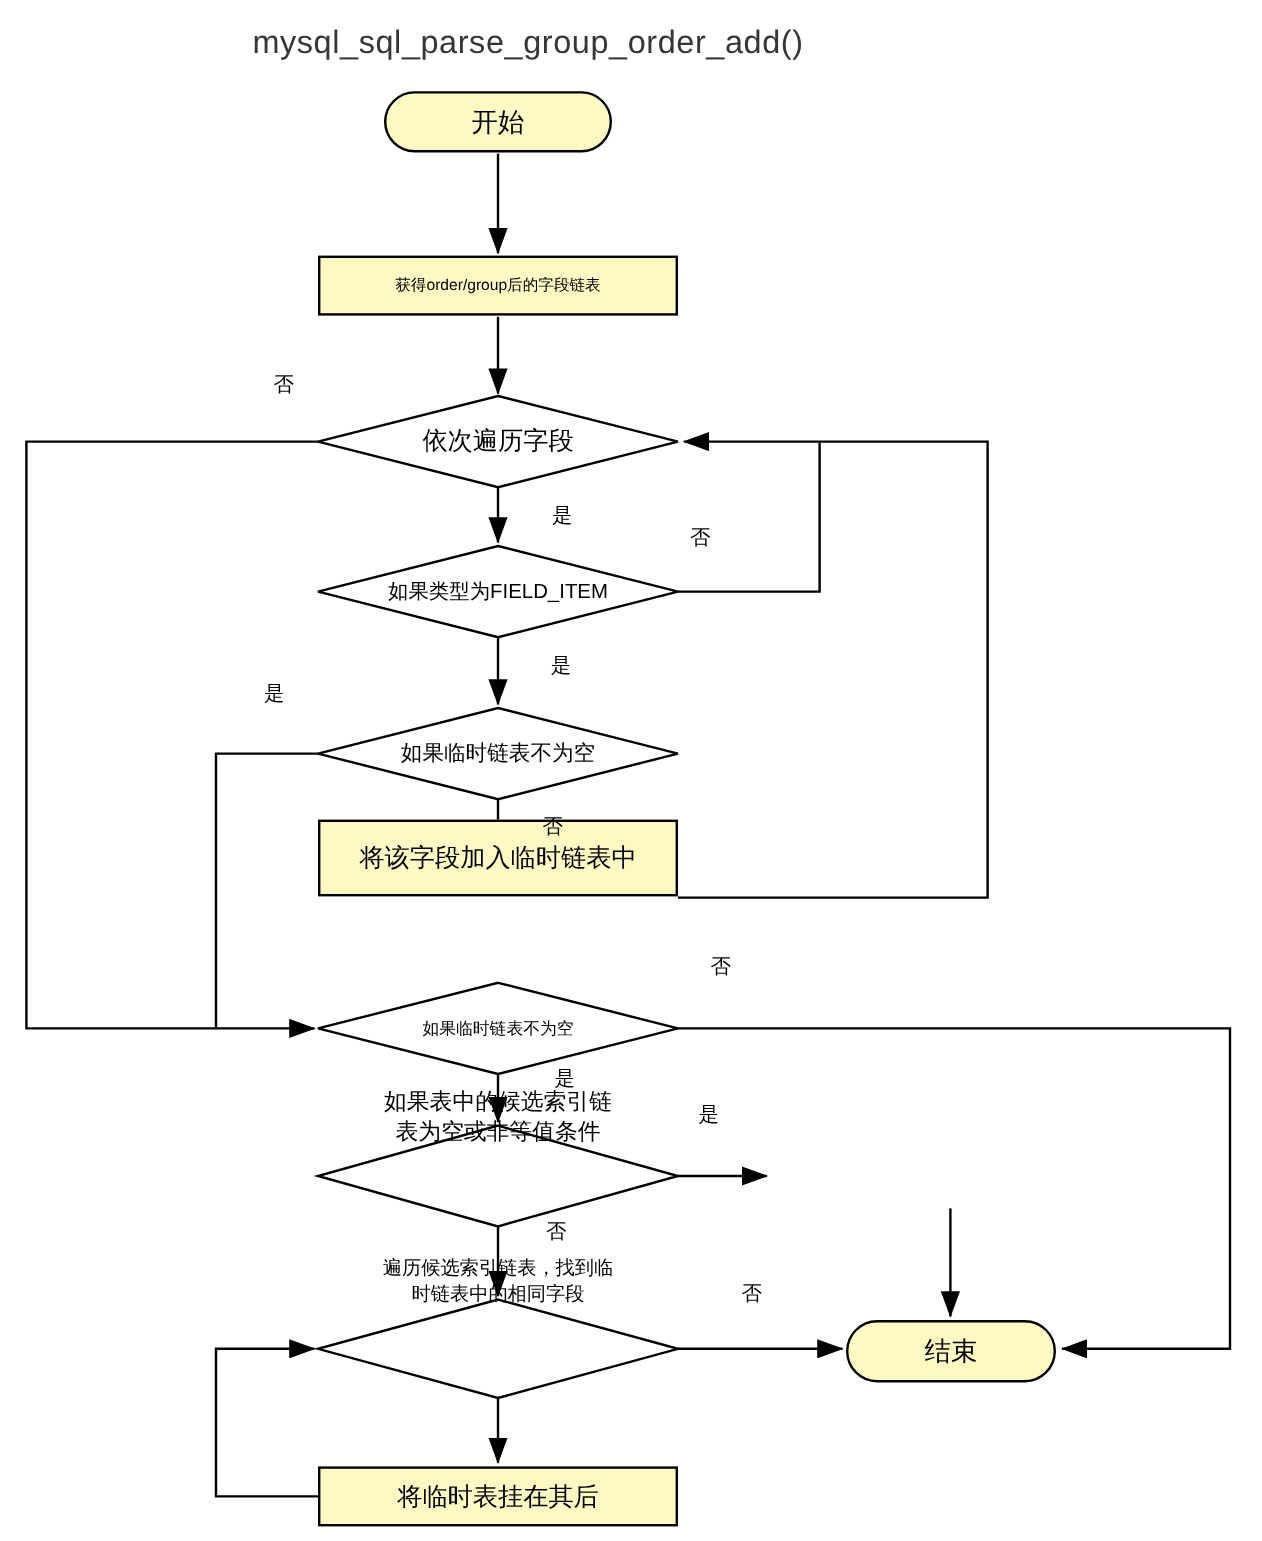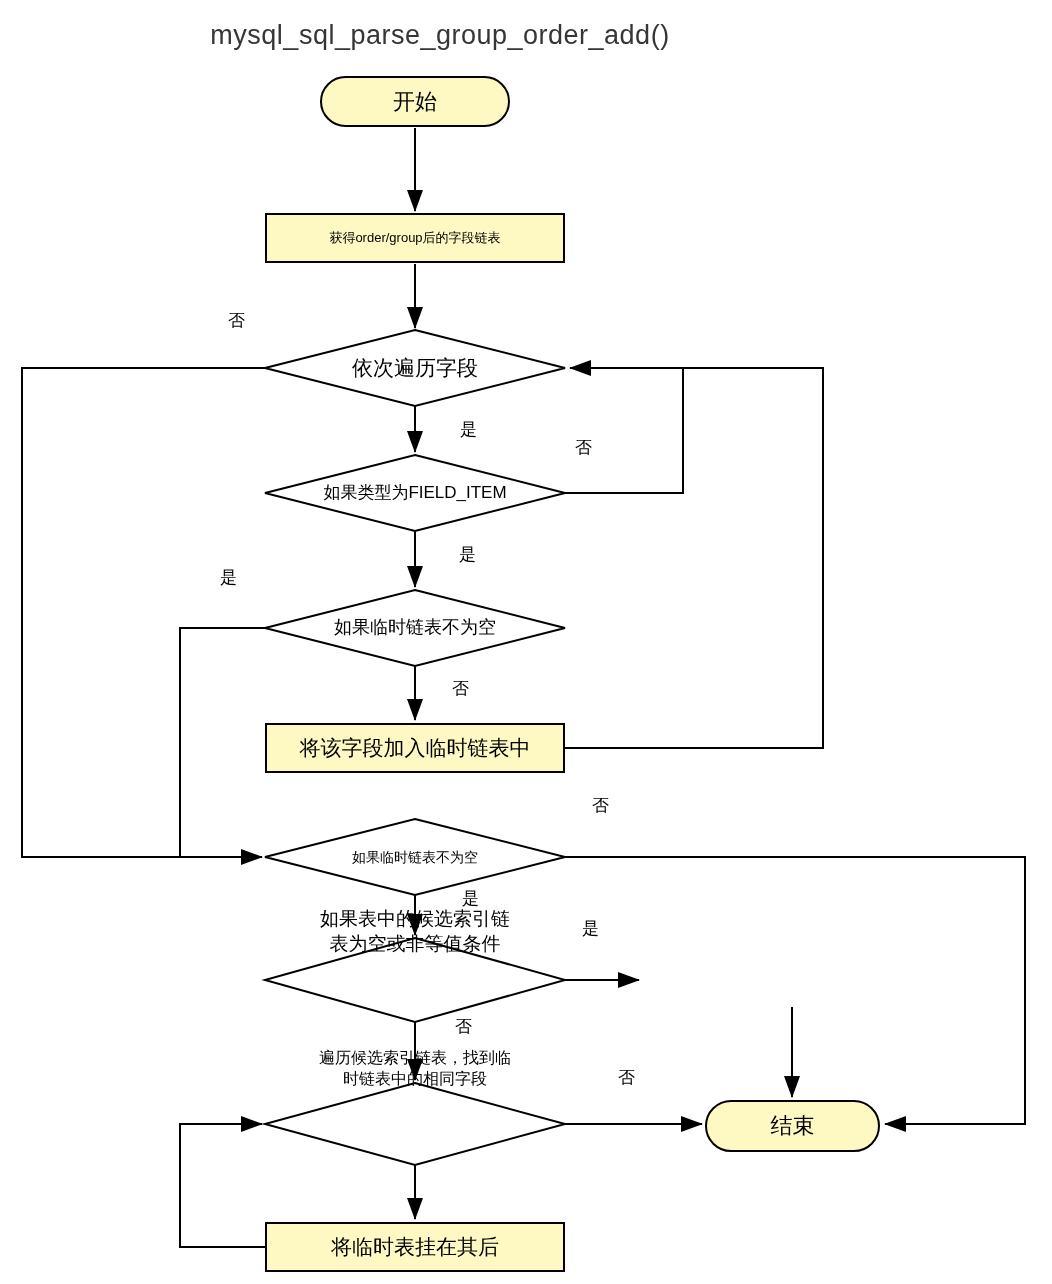--- a/index.html
+++ b/index.html
@@ -67,21 +67,21 @@
   </svg>
 
   <div class="node stadium" style="left:320px;top:76px;width:190px;height:51px;">
     <span>开始</span>
   </div>
 
   <div class="node proc" style="left:265px;top:213px;width:300px;height:50px;font-size:13px;">
     <span>获得order/group后的字段链表</span>
   </div>
 
-  <div class="node proc" style="left:265px;top:723px;width:300px;height:50px;">
+  <div class="node proc" style="left:265px;top:683px;width:300px;height:64px;">
     <span>将该字段加入临时链表中</span>
   </div>
 
 
   <div class="node stadium" style="left:705px;top:1100px;width:175px;height:52px;">
     <span>结束</span>
   </div>
 
   <div class="node proc" style="left:265px;top:1222px;width:300px;height:50px;">
     <span>将临时表挂在其后</span>

